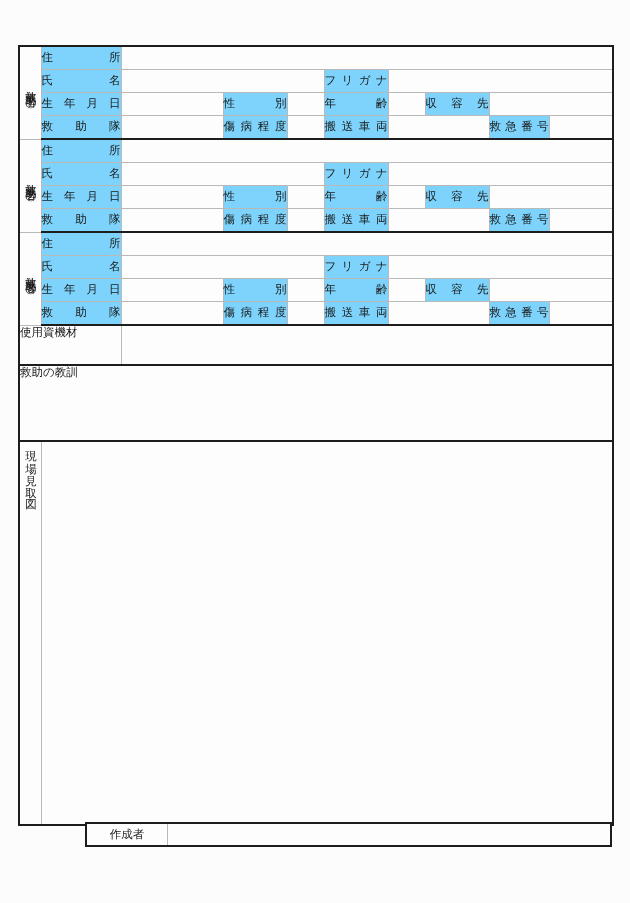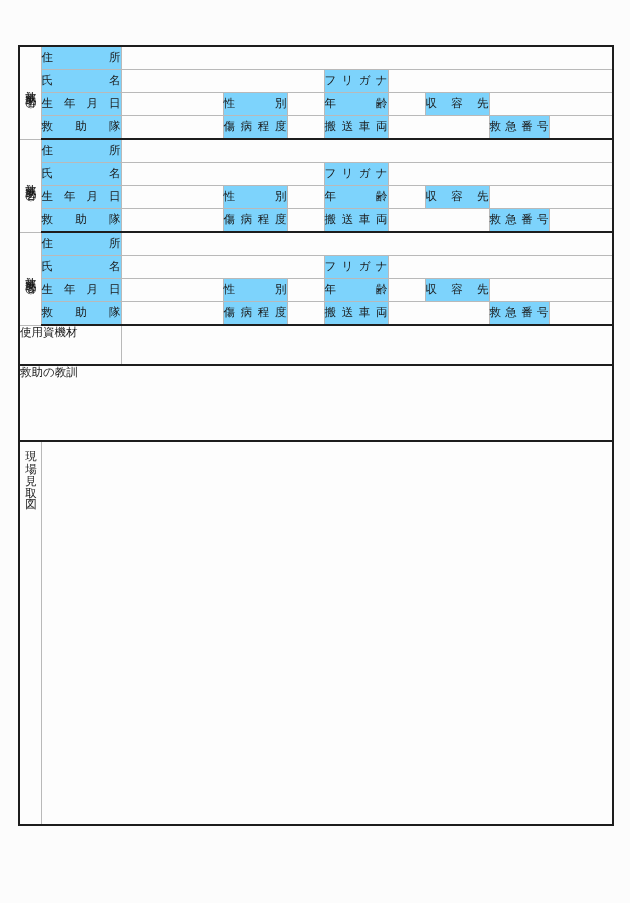--- a/index.html
+++ b/index.html
@@ -269,14 +269,22 @@
       <tr class="sketch-row thick-bottom">
         <td class="sketch-label">
           <span class="vtext">現場見取図</span>
         </td>
         <td class="val" colspan="9"></td>
       </tr>
 
     </tbody>
   </table>
 
+  <table class="author-table">
+    <tbody>
+      <tr>
+        <td class="author-lbl">作成者</td>
+        <td></td>
+      </tr>
+    </tbody>
+  </table>
 
 </div>
 
 </body></html>

